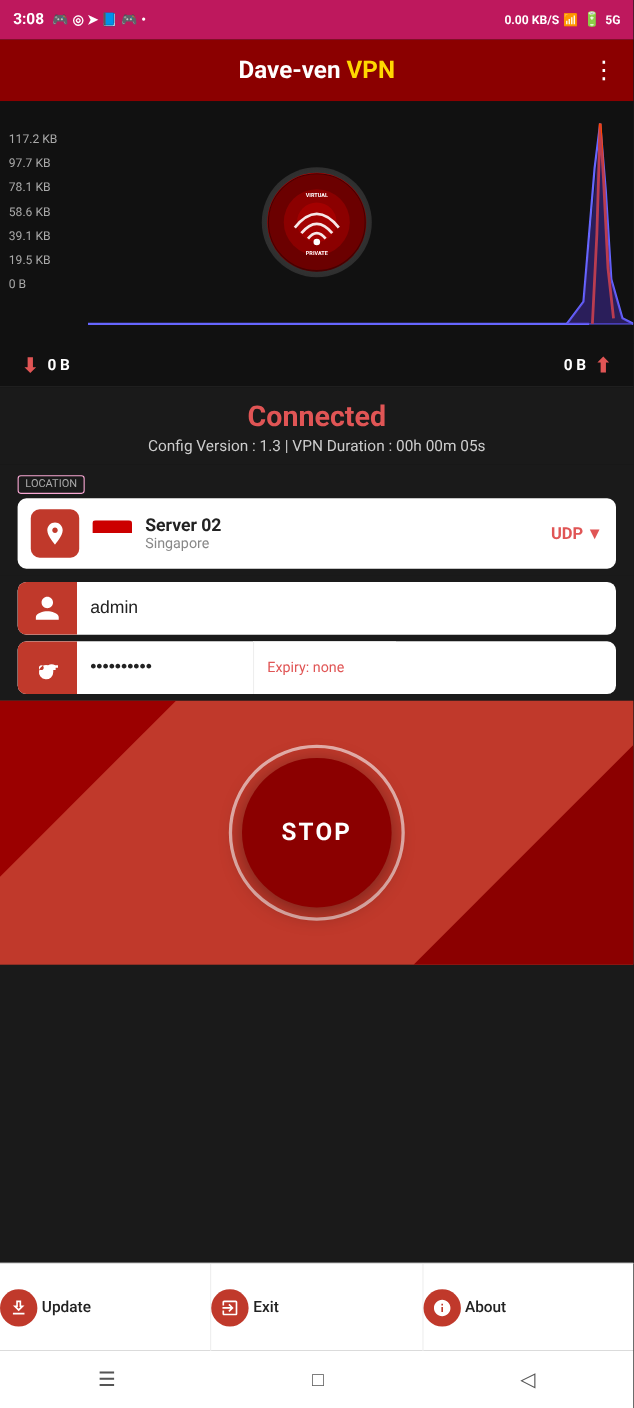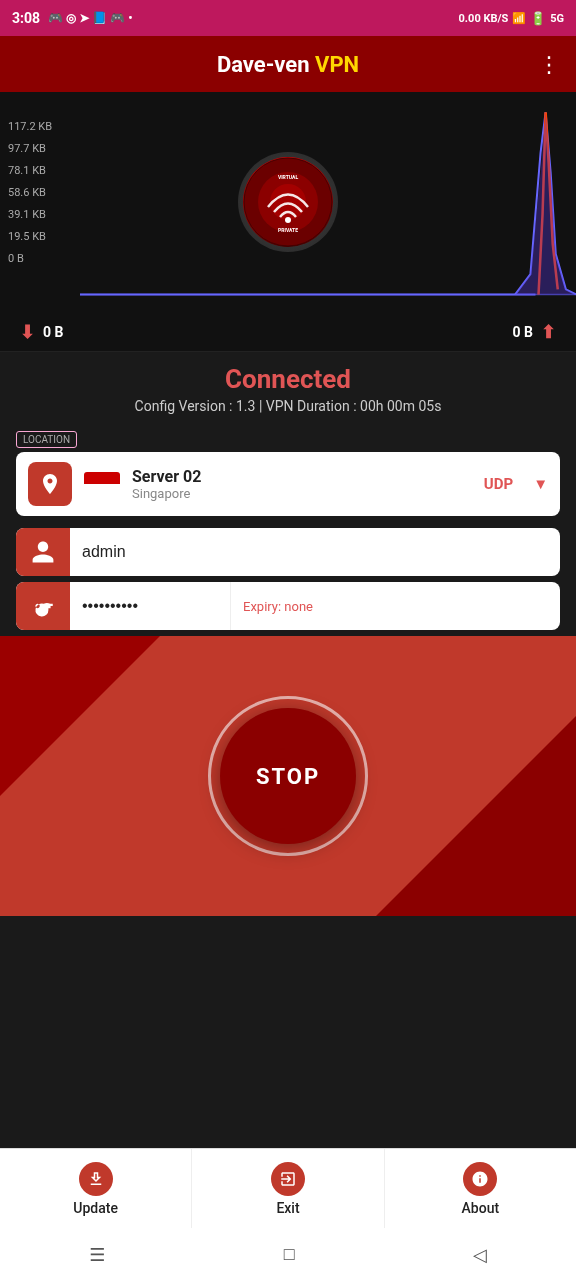--- a/index.html
+++ b/index.html
@@ -184,21 +184,21 @@
       width: 100%;
       height: 100%;
       position: relative;
     }
     .server-info { flex: 1; }
     .server-name { font-weight: bold; font-size: 16px; color: #222; }
     .server-location { color: #888; font-size: 13px; }
     .server-protocol {
       display: flex;
       align-items: center;
-      gap: 20px;
+      gap: 3px;
       color: #e05555;
       font-weight: bold;
       font-size: 15px;
     }
 
     
     .auth-section {
       padding: 6px 16px;
       background: #1a1a1a;
       display: flex;
@@ -243,21 +243,21 @@
       font-size: 13px;
       flex-shrink: 0;
       min-width: 130px;
     }
 
     
     .action-area {
       background: #c0392b;
       flex: 1;
       position: relative;
-      height: 280px;
+      height: 240px;
       overflow: hidden;
     }
     .triangle-dark {
       position: absolute;
       bottom: 0;
       right: 0;
       width: 0;
       height: 0;
       border-left: 200px solid transparent;
       border-bottom: 200px solid #8b0000;
@@ -313,23 +313,22 @@
       left: 0;
       right: 0;
       height: 80px;
       background: white;
       display: flex;
       border-top: 1px solid #ddd;
     }
     .nav-item {
       flex: 1;
       display: flex;
-      flex-direction: column;
-      align-items: center;
-      justify-content: center;
+      flex-direction: row;
+      align-items: center;
       gap: 4px;
       cursor: pointer;
       border-right: 1px solid #eee;
     }
     .nav-item:last-child { border-right: none; }
     .nav-icon {
       width: 34px;
       height: 34px;
       border-radius: 50%;
       background: #c0392b;

